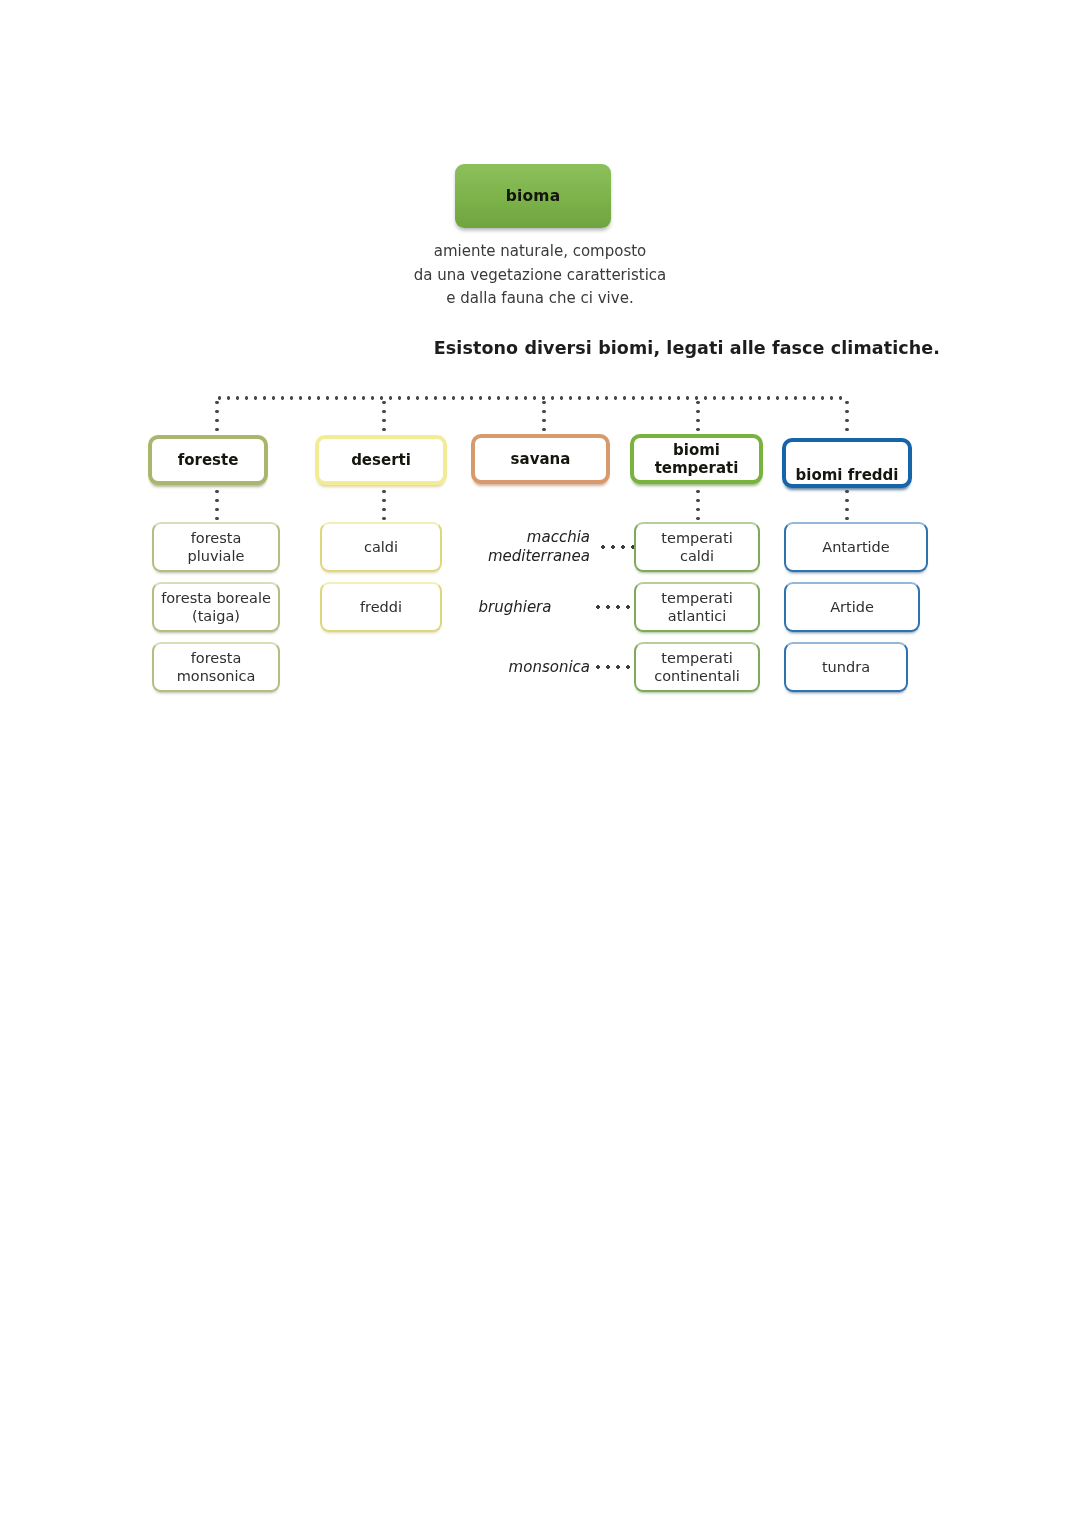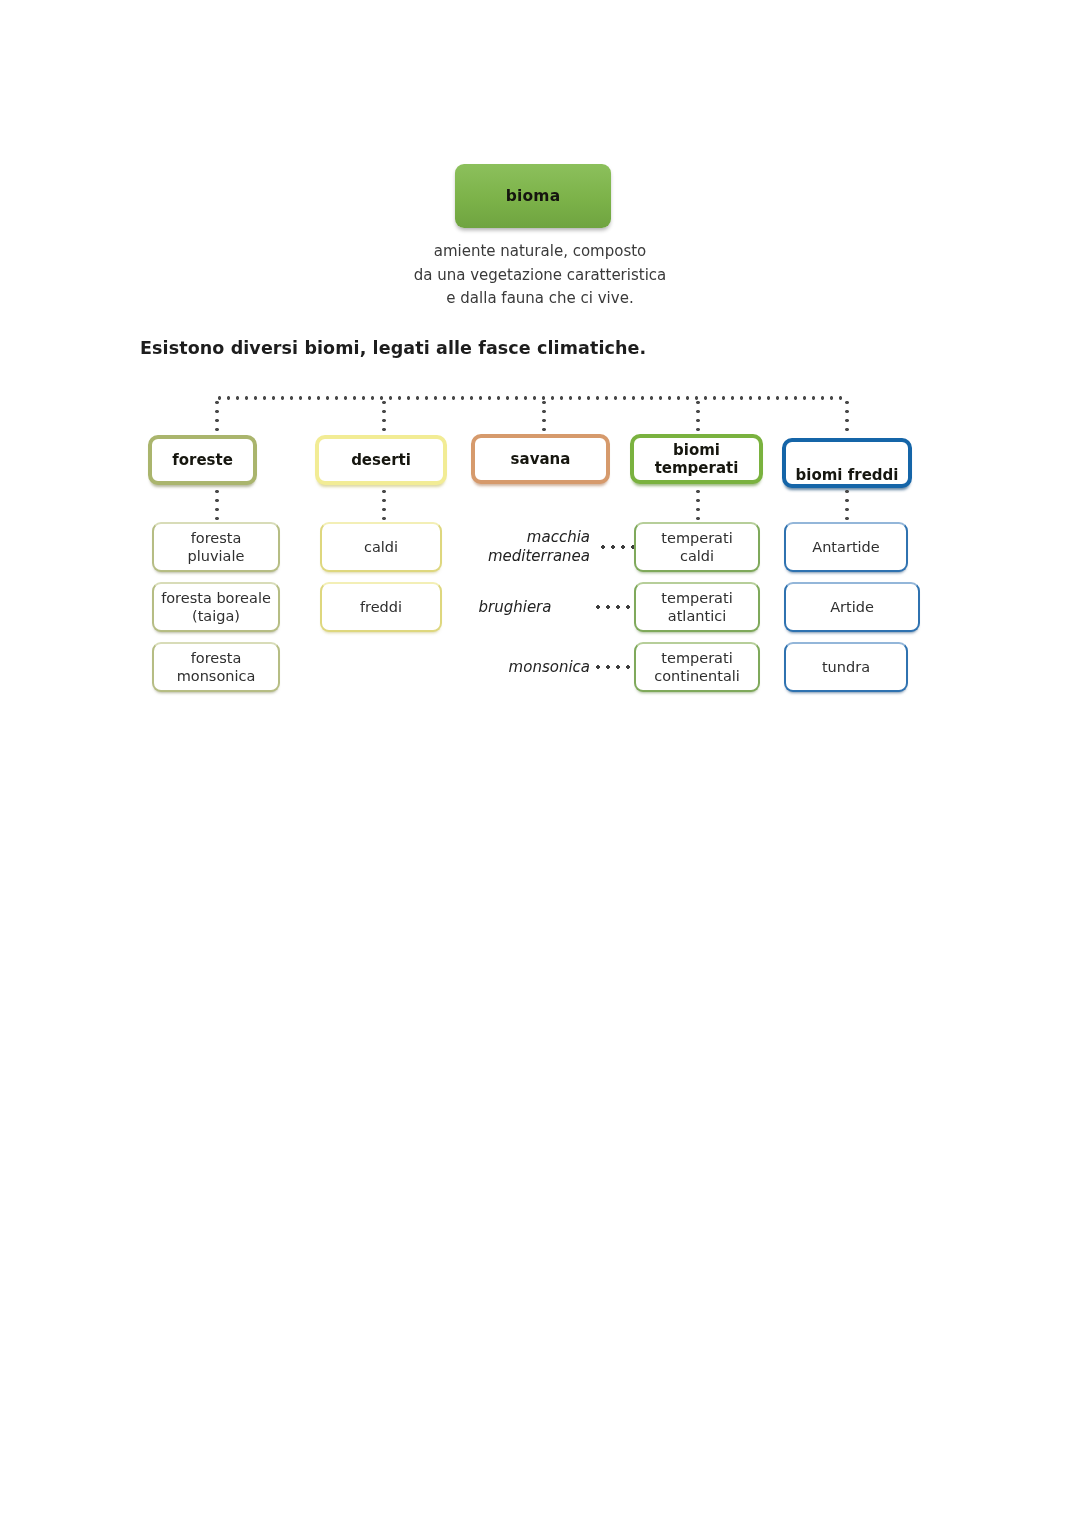--- a/index.html
+++ b/index.html
@@ -26,21 +26,21 @@
     font-size:15.5px;font-weight:bold;color:#15150f;letter-spacing:.2px;
   }
 
   #root-desc{
     position:absolute;left:380px;top:240px;width:320px;
     text-align:center;font-size:15px;line-height:23.5px;color:#3a3a3a;
   }
 
   #subtitle{
     position:absolute;left:140px;top:338px;width:800px;
-    text-align:left;font-size:17.5px;font-weight:bold;color:#1d1d1d;
+    text-align:right;font-size:17.5px;font-weight:bold;color:#1d1d1d;
     letter-spacing:.1px;
   }
 
   
   .dot-h{
     position:absolute;height:4px;
     background-image:radial-gradient(circle,#4a4a4a 1.7px,transparent 1.9px);
     background-size:9px 4px;background-repeat:repeat-x;background-position:0 0;
   }
   .dot-v{
@@ -103,21 +103,21 @@
   <div id="subtitle">Esistono diversi biomi, legati alle fasce climatiche.</div>
 
   <div class="dot-h" style="left:215px;top:396px;width:632px;"></div>
 
   <div class="dot-v" style="left:215px;top:398px;height:36px;"></div>
   <div class="dot-v" style="left:382px;top:398px;height:36px;"></div>
   <div class="dot-v" style="left:542px;top:398px;height:36px;"></div>
   <div class="dot-v" style="left:696px;top:398px;height:36px;"></div>
   <div class="dot-v" style="left:845px;top:398px;height:36px;"></div>
 
-  <div class="node cat c-olive" style="left:148px;top:435px;width:109px;">
+  <div class="node cat c-olive" style="left:148px;top:435px;width:120px;">
     <span>foreste</span>
   </div>
 
   <div class="node cat c-yellow" style="left:315px;top:435px;width:132px;">
     <span>deserti</span>
   </div>
 
   <div class="node cat c-tan" style="left:471px;top:434px;width:139px;">
     <span>savana</span>
   </div>
@@ -192,21 +192,21 @@
       <span>atlantici</span>
     </span>
   </div>
   <div class="node sub s-green" style="left:634px;top:642px;width:126px;">
     <span>
       <span>temperati</span><br>
       <span>continentali</span>
     </span>
   </div>
 
-  <div class="node sub s-blue" style="left:784px;top:522px;width:124px;">
+  <div class="node sub s-blue" style="left:784px;top:522px;width:144px;">
     <span>Antartide</span>
   </div>
   <div class="node sub s-blue" style="left:784px;top:582px;width:136px;">
     <span>Artide</span>
   </div>
   <div class="node sub s-blue" style="left:784px;top:642px;width:124px;">
     <span>tundra</span>
   </div>
 
 </div>

